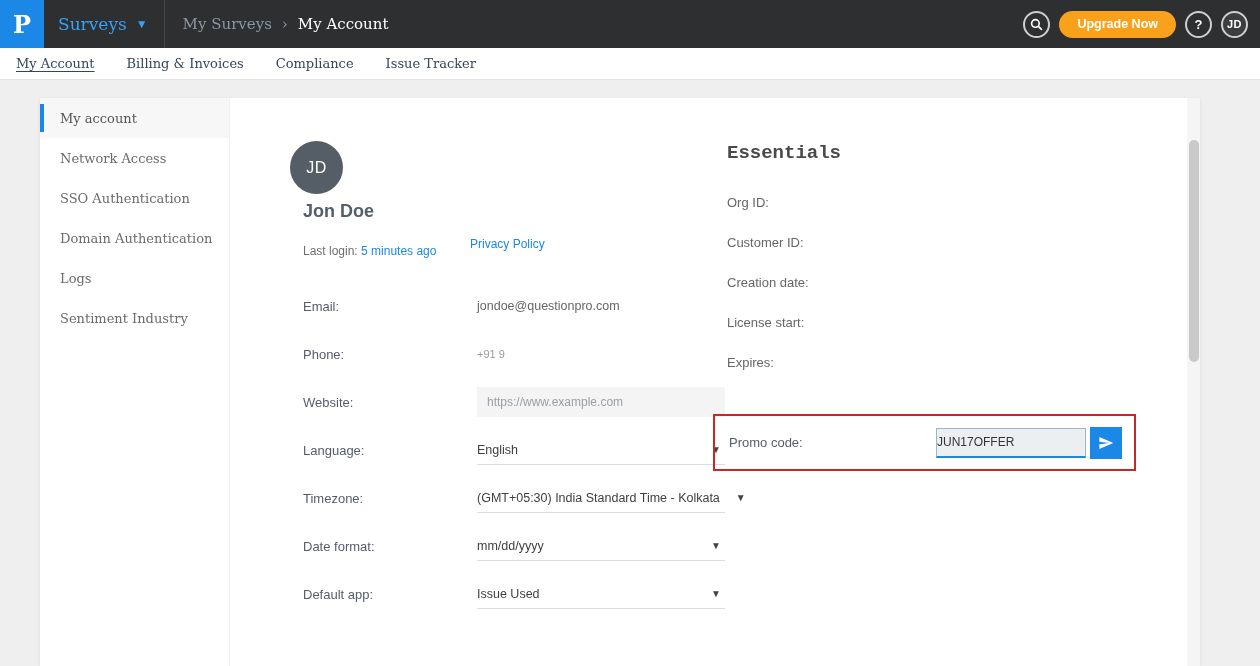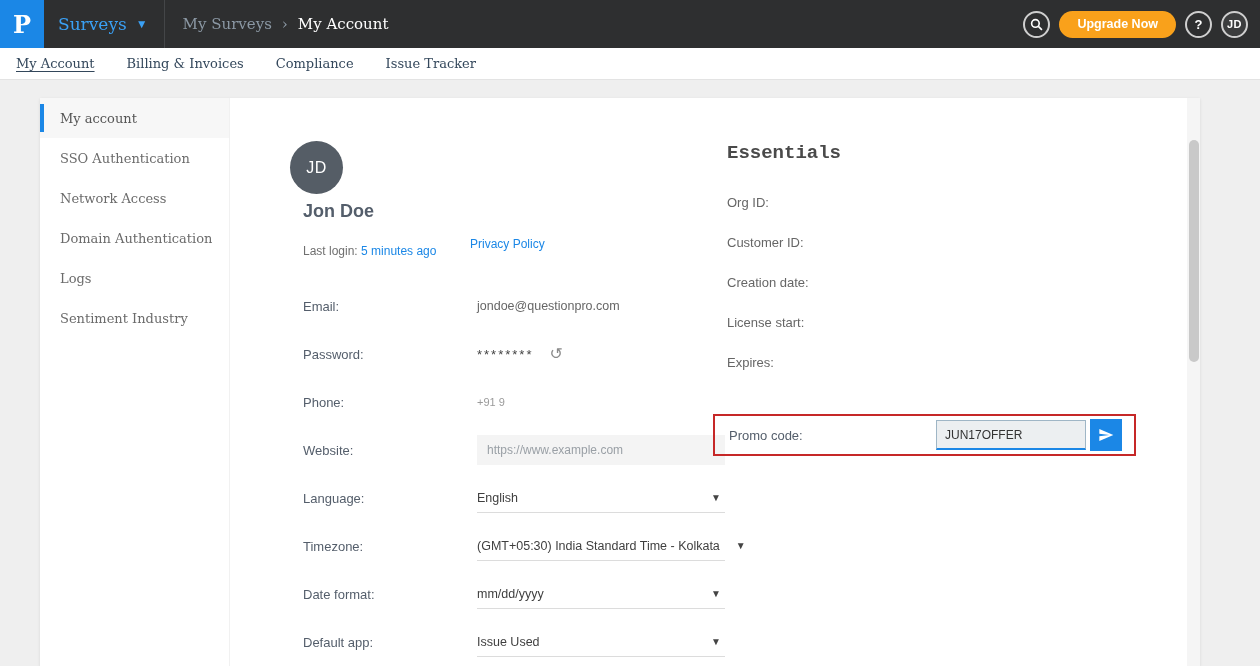--- a/index.html
+++ b/index.html
@@ -55,23 +55,23 @@
   .select-row { width:248px; height:30px; border-bottom:1px solid #dcdcdc; display:flex; align-items:center; justify-content:space-between; cursor:pointer;gap:16px; }
   .select-val { font-size:12.5px; color:#3f3f3f; white-space:nowrap; }
   .select-caret { font-size:10px; color:#444; padding-right:4px; }
 
   
   .ess-title { position:absolute; left:687px; top:44px; font-family:Liberation Mono, monospace; font-size:19px; font-weight:bold; color:#4a4a4a; }
   .ess-fields { position:absolute; left:687px; top:84px; }
   .ess-row { height:40px; display:flex; align-items:center; font-size:13px; color:#666; }
 
   
-  .promo-box { position:absolute; left:673px; top:316px; width:423px; height:42px; border:2px solid #c62828; display:flex; align-items:center; padding:0 12px 0 14px; }
+  .promo-box { position:absolute; left:673px; top:316px; width:423px; height:57px; border:2px solid #c62828; display:flex; align-items:center; padding:0 12px 0 14px; }
   .promo-label { font-size:13px; color:#545e6b; }
-  .promo-input { margin-left:auto; width:150px; height:30px; background:#eceff1; border:1px solid #9fb6c6; border-bottom:2px solid #1b87e6; padding:0 8px; font-size:12px; color:#333; font-family:"Liberation Sans", sans-serif; }
+  .promo-input { margin-left:auto; width:150px; height:30px; background:#eceff1; border:1px solid #9fb6c6; border-bottom:2px solid #1b87e6; padding:0 0; font-size:12px; color:#333; font-family:"Liberation Sans", sans-serif; }
   .send-btn { width:32px; height:32px; margin-left:4px; background:#1b87e6; border:none; display:flex; align-items:center; justify-content:center; cursor:pointer; }
 
   
   .scrollbar { position:absolute; right:0; top:0; width:13px; height:100%; background:#f5f5f5; }
   .scroll-thumb { position:absolute; top:42px; left:1.5px; width:10px; height:222px; background:#c9c9c9; border-radius:6px; cursor:grab; }
 </style>
 </head>
 <body>
 
 <div class="topbar">
@@ -110,24 +110,24 @@
   <span class="tab">Issue Tracker</span>
 </div>
 
 <div class="card">
 
   <div class="sidebar">
     <div class="side-item active">
         <span>My account</span>
       </div>
     <div class="side-item">
+        <span>Network Access</span>
+      </div>
+    <div class="side-item">
         <span>SSO Authentication</span>
-      </div>
-    <div class="side-item">
-        <span>Network Access</span>
       </div>
     <div class="side-item">
         <span>Domain Authentication</span>
       </div>
     <div class="side-item">
         <span>Logs</span>
       </div>
     <div class="side-item">
         <span>Sentiment Industry</span>
       </div>
@@ -143,27 +143,20 @@
   </div>
   <div class="privacy link">Privacy Policy</div>
 
   <div class="form">
 
     <div class="frow">
       <span class="flabel">Email:</span>
       <span class="fvalue">jondoe@questionpro.com</span>
     </div>
 
-    <div class="frow">
-      <span class="flabel">Password:</span>
-      <span class="fvalue">
-        <span class="pw-text">********</span>
-        <span class="pw-reset">↺</span>
-      </span>
-    </div>
 
     <div class="frow">
       <span class="flabel">Phone:</span>
       <span class="fvalue phone-val">+91 9</span>
     </div>
 
     <div class="frow">
       <span class="flabel">Website:</span>
       <input class="text-input" type="text" placeholder="https://www.example.com" style="">
     </div>

